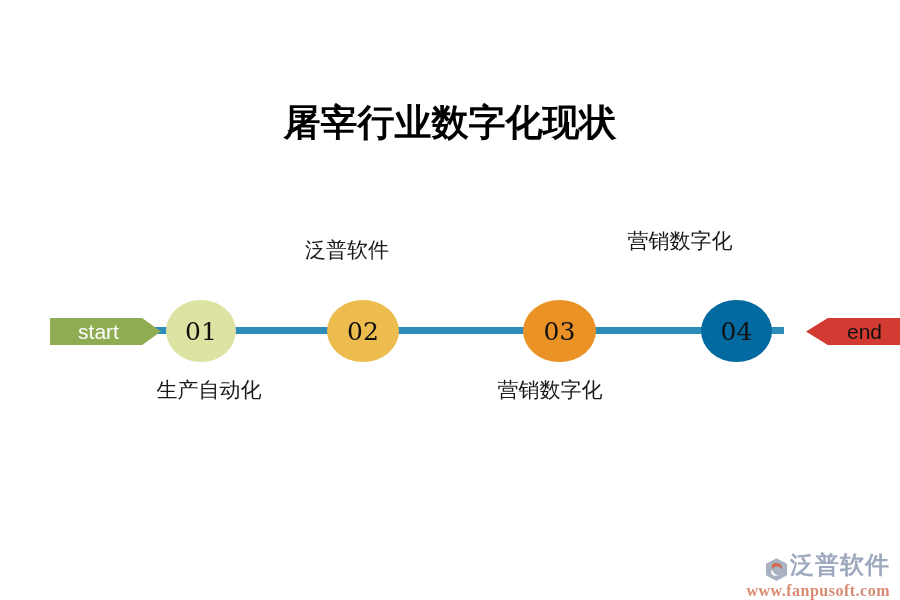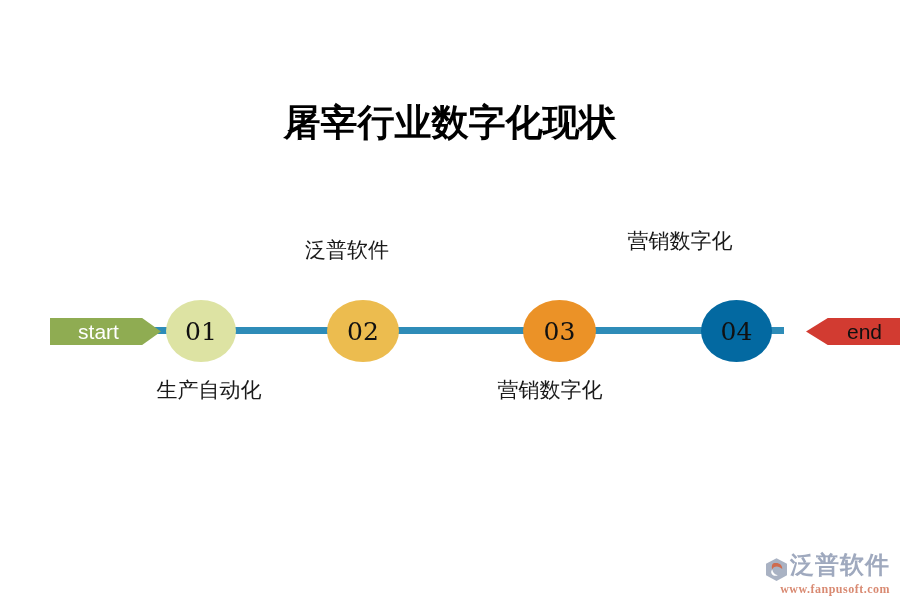--- a/index.html
+++ b/index.html
@@ -97,21 +97,21 @@
     align-items: flex-end;
     gap: 3px;
   }
   .brand {
     font-size: 24px;
     font-weight: bold;
     letter-spacing: 1px;
   }
   .url {
     font-family: "Liberation Serif", serif;
-    font-size: 12px;
+    font-size: 16px;
     font-weight: bold;
     margin-top: 1px;
     letter-spacing: 0.5px;
   }
 </style>
 </head>
 <body>
 
 <div class="canvas">
 

